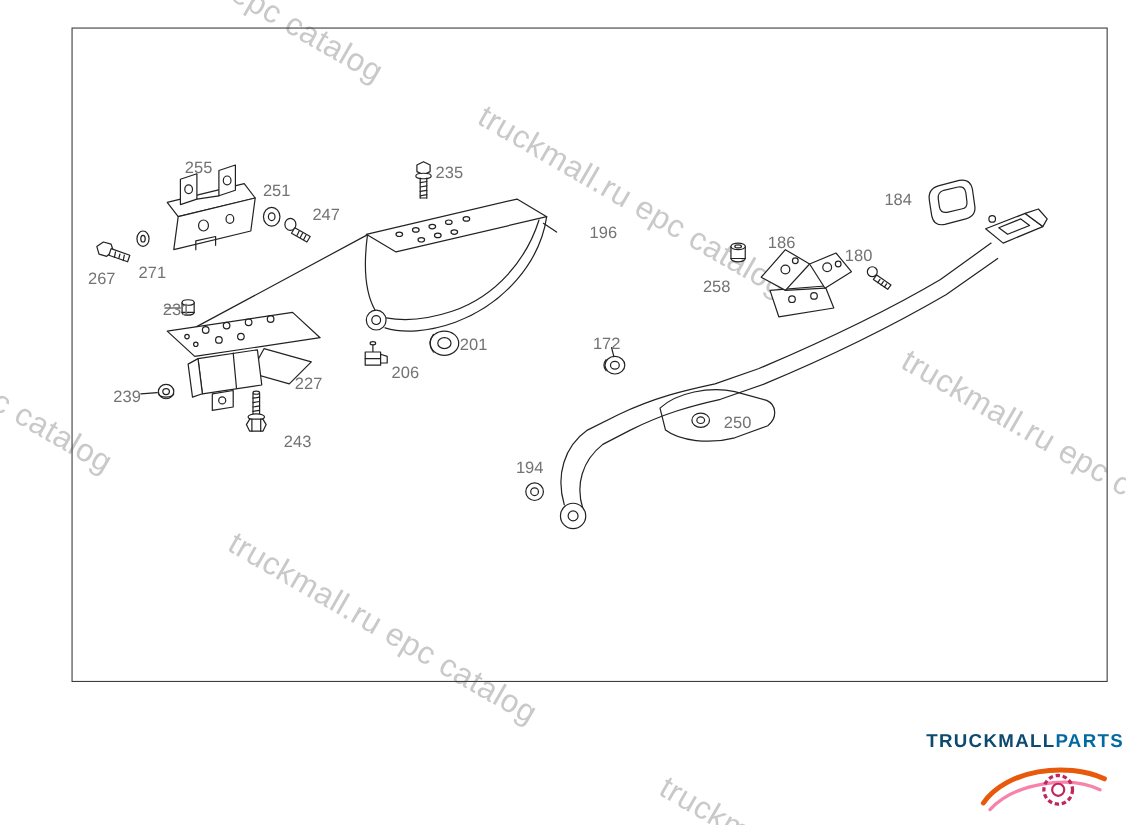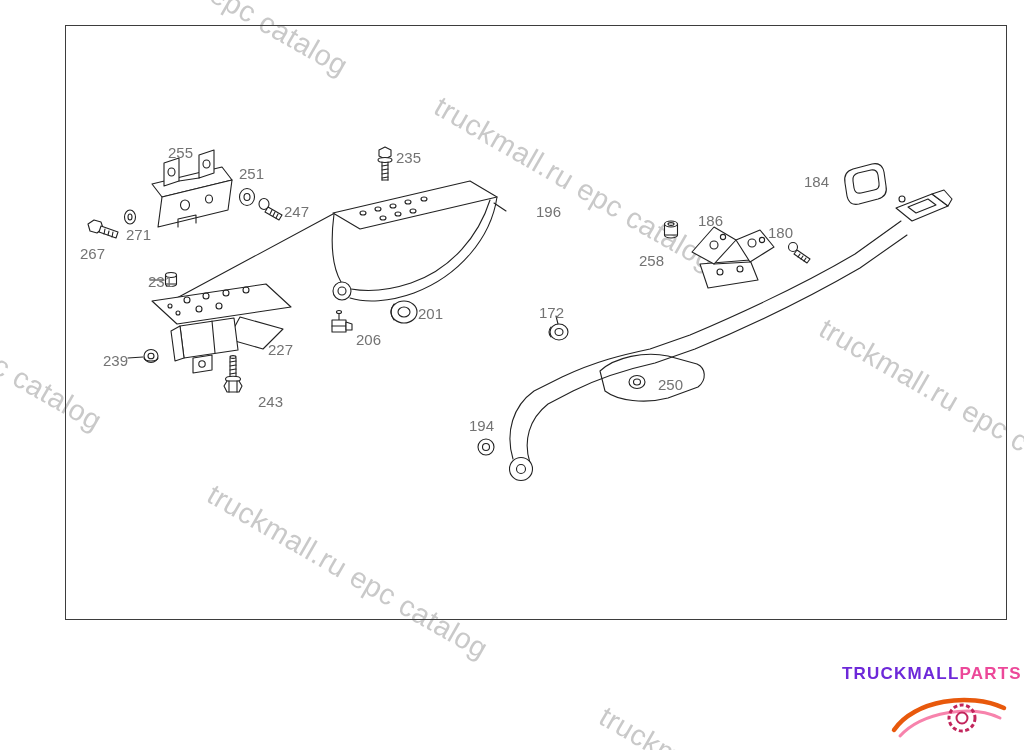--- a/index.html
+++ b/index.html
@@ -26,22 +26,22 @@
   svg.art .wf { fill:#ffffff; }
 
   
   .labels { position:absolute; inset:0; z-index:4; pointer-events:none; }
   .part-label { position:absolute; font-size:15px; color:#737373; }
 
   
   .logo { position:absolute; z-index:5; right:12px; top:664px; width:170px;
           text-align:right; }
   .logo .row { font-size:17px; font-weight:bold; letter-spacing:1.2px; }
-  .logo .g { color:#6d28d9; }
-  .logo .a { color:#ec4899;text-align:right; }
+  .logo .g { color:#0c4a6e; }
+  .logo .a { color:#0369a1;text-align:right; }
   .logo-swirl { position:absolute; right:8px; top:684px; z-index:5; }
 </style>
 </head>
 <body>
 
 <div class="stage">
 
   <div class="wm-layer">
       <div class="wm" style="left: 78px; top: -105px; color: rgb(201, 201, 201);">truckmall.ru epc catalog</div>
       <div class="wm" style="left: 445px; top: 90px; color: rgb(201, 201, 201);">truckmall.ru epc catalog</div>
@@ -245,25 +245,25 @@
 
     <g>
       <path class="wf" d="M845,183 Q843,172 853,169 L872,164 Q882,162 884,172 L886,186 Q888,196 878,199 L859,204 Q849,206 847,196 Z"></path>
       <path d="M853,181 Q852,175 858,173 L871,170 Q877,169 878,175 L879,183 Q880,189 874,190 L861,193 Q855,194 854,188 Z"></path>
     </g>
   </svg>
 
   <div class="labels">
       <div class="part-label" style="left: 168px; top: 144px;">255</div>
       <div class="part-label" style="left: 239px; top: 165px;">251</div>
-      <div class="part-label" style="left: 284px; top: 187px; margin-top: 16px;">247</div>
+      <div class="part-label" style="left: 284px; top: 187px;">247</div>
       <div class="part-label" style="left: 396px; top: 149px;">235</div>
       <div class="part-label" style="left: 536px; top: 203px;">196</div>
       <div class="part-label" style="left: 80px; top: 245px;">267</div>
-      <div class="part-label" style="left: 126px; top: 226px;">271</div>
+      <div class="part-label" style="left: 126px; top: 240px;">271</div>
       <div class="part-label" style="left: 110px; top: 273px; margin-left: 38px;">231</div>
       <div class="part-label" style="left: 418px; top: 305px;">201</div>
       <div class="part-label" style="left: 268px; top: 341px;">227</div>
       <div class="part-label" style="left: 356px; top: 331px;">206</div>
       <div class="part-label" style="left: 103px; top: 352px;">239</div>
       <div class="part-label" style="left: 222px; top: 393px; margin-left: 36px;">243</div>
       <div class="part-label" style="left: 539px; top: 304px;">172</div>
       <div class="part-label" style="left: 658px; top: 376px;">250</div>
       <div class="part-label" style="left: 469px; top: 417px;">194</div>
       <div class="part-label" style="left: 639px; top: 252px;">258</div>

